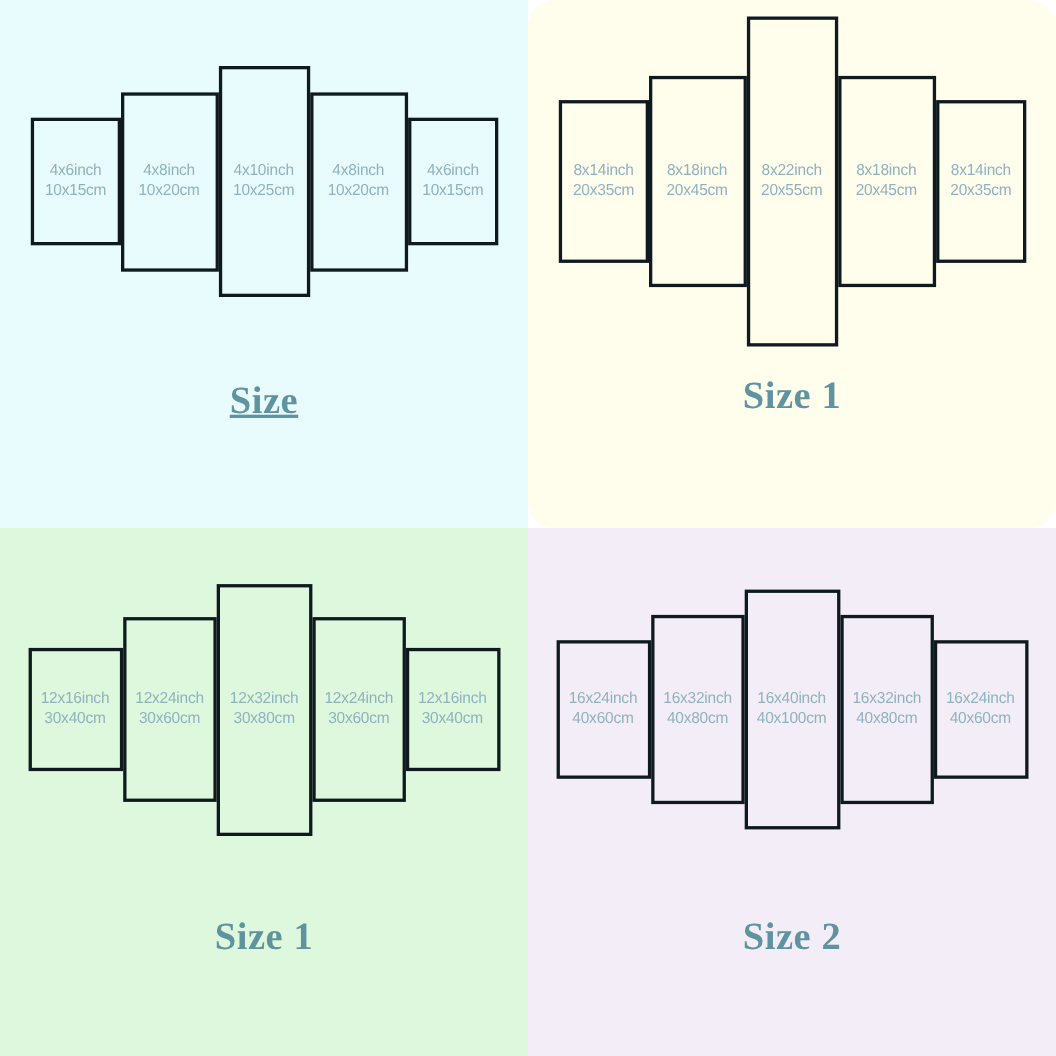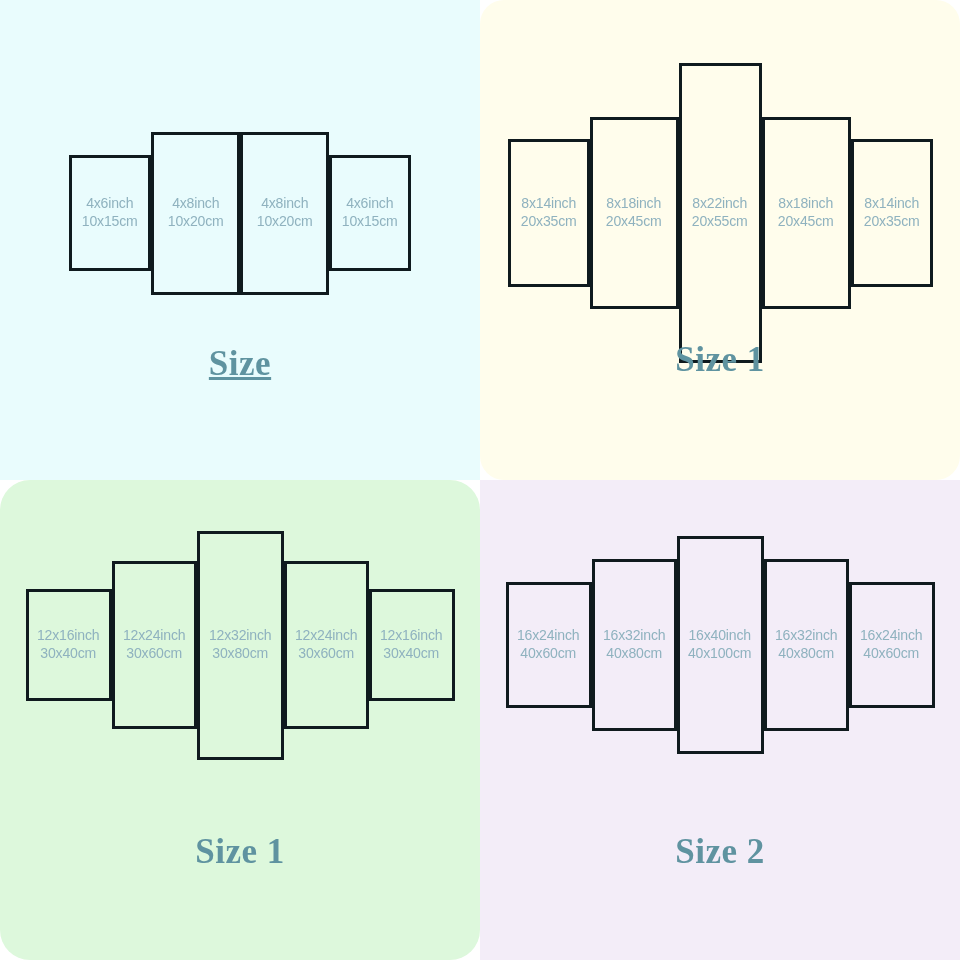--- a/index.html
+++ b/index.html
@@ -67,42 +67,46 @@
     font-family: "Liberation Serif", serif;
     font-weight: bold;
     font-size: 35px;
     color: #5f93a0;
     letter-spacing: 0.5px;
   }
 
   
   .q-0 { background: #e9fcfd; }
   .q-1 { background: #fffdec; }
-  .q-2 { background: #ddf8dc; border-radius: 30px; }
+  .q-2 { background: #ddf8dc; }
   .q-3 { background: #f3edf8; }
 
   
   
-  .row-top .panel-group { height: 330px; margin-top: 48px; }
+  .row-top .panel-group { height: 330px; }
   .row-bottom .panel-group { height: 330px; }
 </style>
 </head>
 <body>
 
 <div id="size-chart">
 
   <div class="quadrant q-0 row-top" style="background: rgb(233, 252, 253);">
     <div class="panel-group">
       <div class="panel" style="width: 82px; height: 116px; border-color: rgb(15, 26, 30);">
         <span class="panel-label" style="color: rgb(143, 178, 191);">4x6inch
 10x15cm</span>
       </div>
       <div class="panel" style="width: 89px; height: 163px; border-color: rgb(15, 26, 30);">
         <span class="panel-label" style="color: rgb(143, 178, 191);">4x8inch
 10x20cm</span>
+      </div>
+      <div class="panel" style="width: 83px; height: 210px; border-color: rgb(15, 26, 30);">
+        <span class="panel-label" style="color: rgb(143, 178, 191);">4x10inch
+10x25cm</span>
       </div>
       <div class="panel" style="width: 89px; height: 163px; border-color: rgb(15, 26, 30);">
         <span class="panel-label" style="color: rgb(143, 178, 191);">4x8inch
 10x20cm</span>
       </div>
       <div class="panel" style="width: 82px; height: 116px; border-color: rgb(15, 26, 30);">
         <span class="panel-label" style="color: rgb(143, 178, 191);">4x6inch
 10x15cm</span>
       </div>
     </div>

